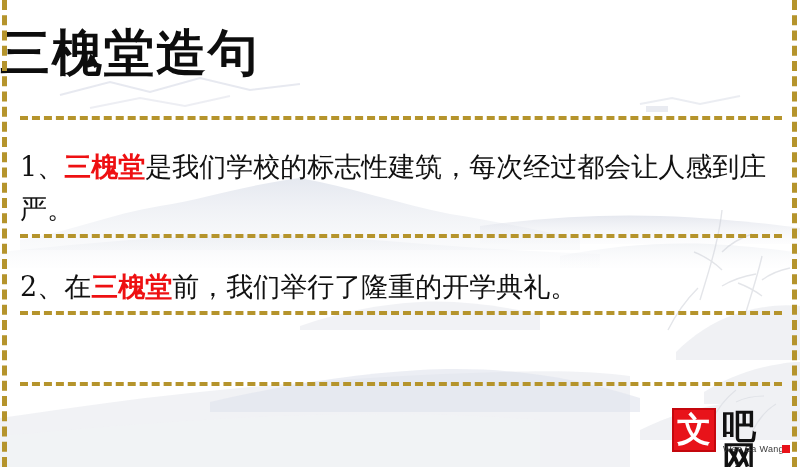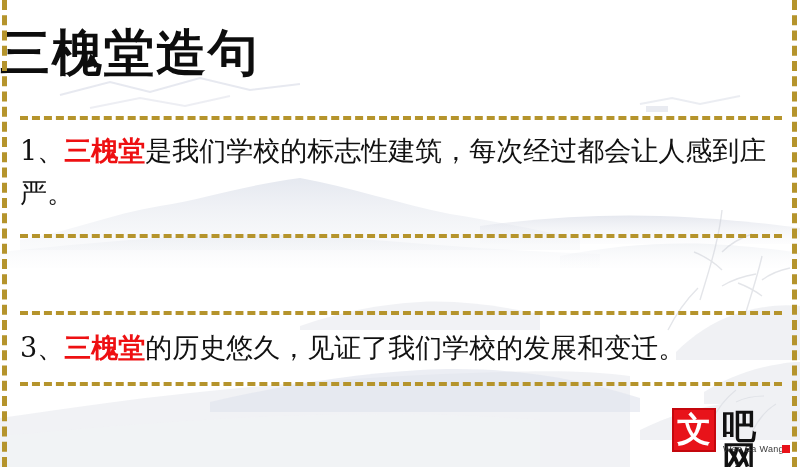--- a/index.html
+++ b/index.html
@@ -65,21 +65,21 @@
     letter-spacing: 2px;
     font-family: "DejaVu Serif", "Liberation Serif", serif;
     z-index: 2;
     white-space: nowrap;
   }
 
   
   .sentences {
     position: absolute;
     left: 0;
-    top: 0;
+    top: 16px;
     width: 800px;
     height: 333px;
     z-index: 2;
     pointer-events: none;
   }
   .sentence {
     position: absolute;
     left: 20px;
     width: 760px;
     font-size: 27px;
@@ -240,22 +240,22 @@
   <div class="sep" id="sep1" style="top:234px"></div>
   <div class="sep" id="sep2" style="top:311px"></div>
   <div class="sep" id="sep3" style="top:382px"></div>
 
   <div class="title">三槐堂造句</div>
 
   <div class="sentences">
 
     <div class="sentence" id="s1"><span>1、</span><span></span><span class="kw">三槐堂</span><span>是我们学校的标志性建筑，每次经过都会让人感到庄严。</span></div>
 
-
-    <div class="sentence" id="s3"><span>3、</span><span></span><span class="kw">三槐堂</span><span>的历史悠久，见证了我们学校的发展和变迁。</span></div>
+    <div class="sentence" id="s2"><span>2、</span><span>在</span><span class="kw">三槐堂</span><span>前，我们举行了隆重的开学典礼。</span></div>
+
 
   </div>
 
   <div class="logo">
     <div class="logo-seal">
         <span>文</span>
       </div>
     <div class="logo-cn">吧网</div>
     <div class="logo-py">Wen Ba Wang</div>
     <div class="logo-dot"></div>

